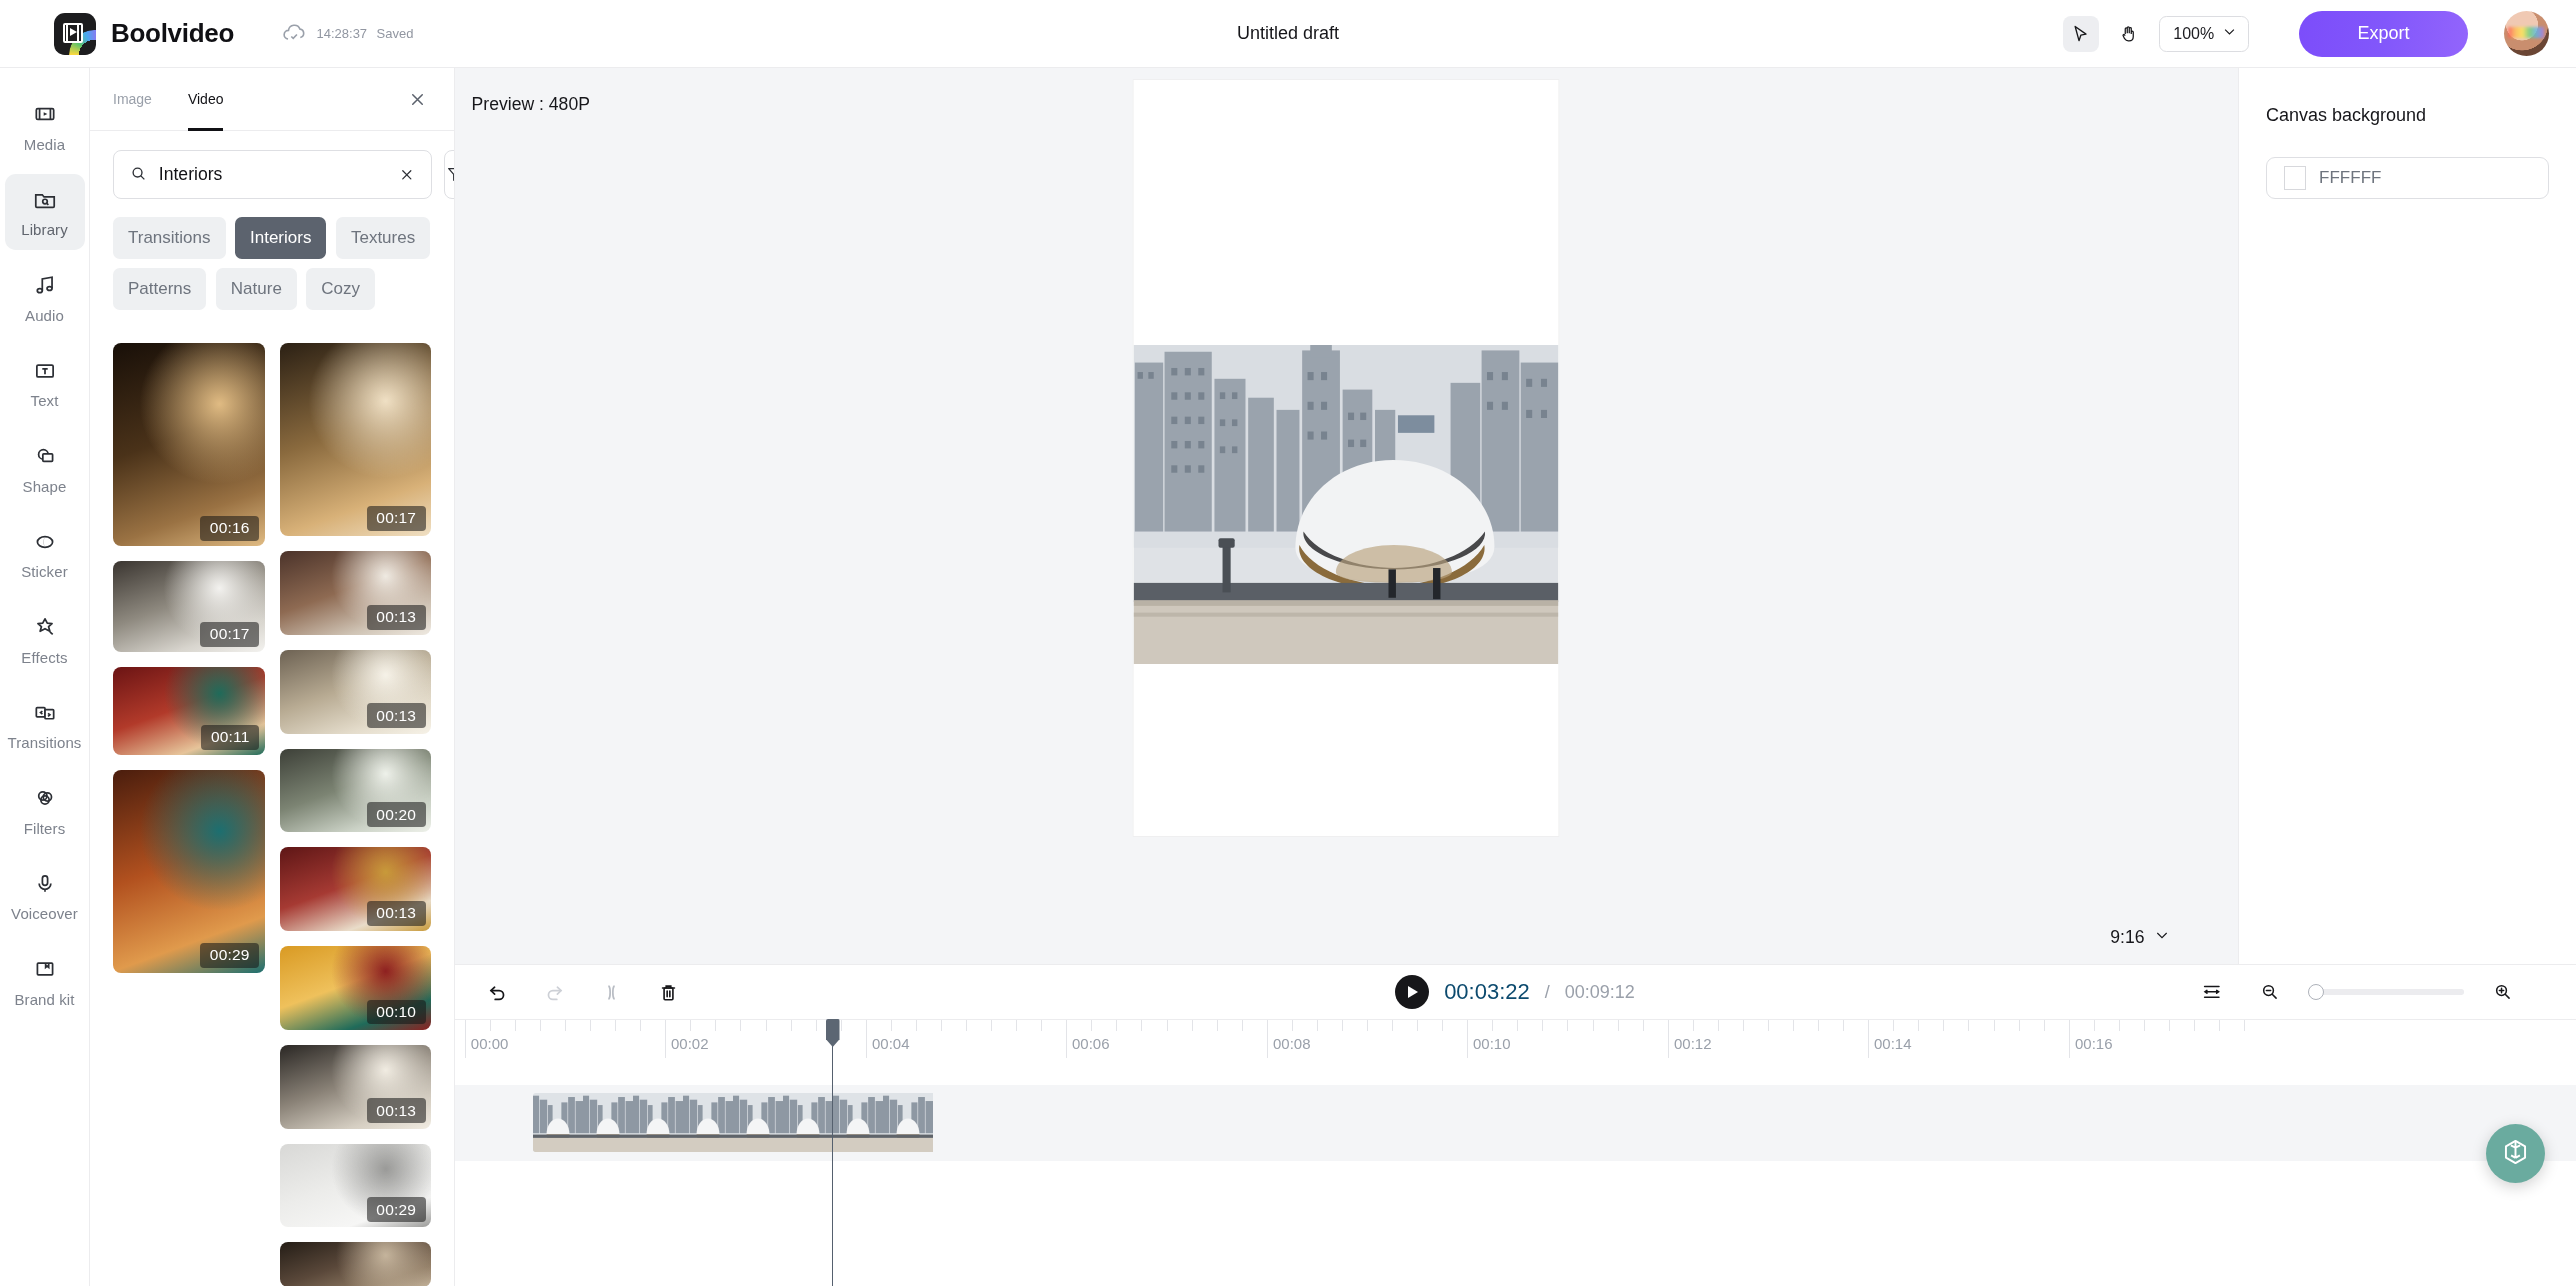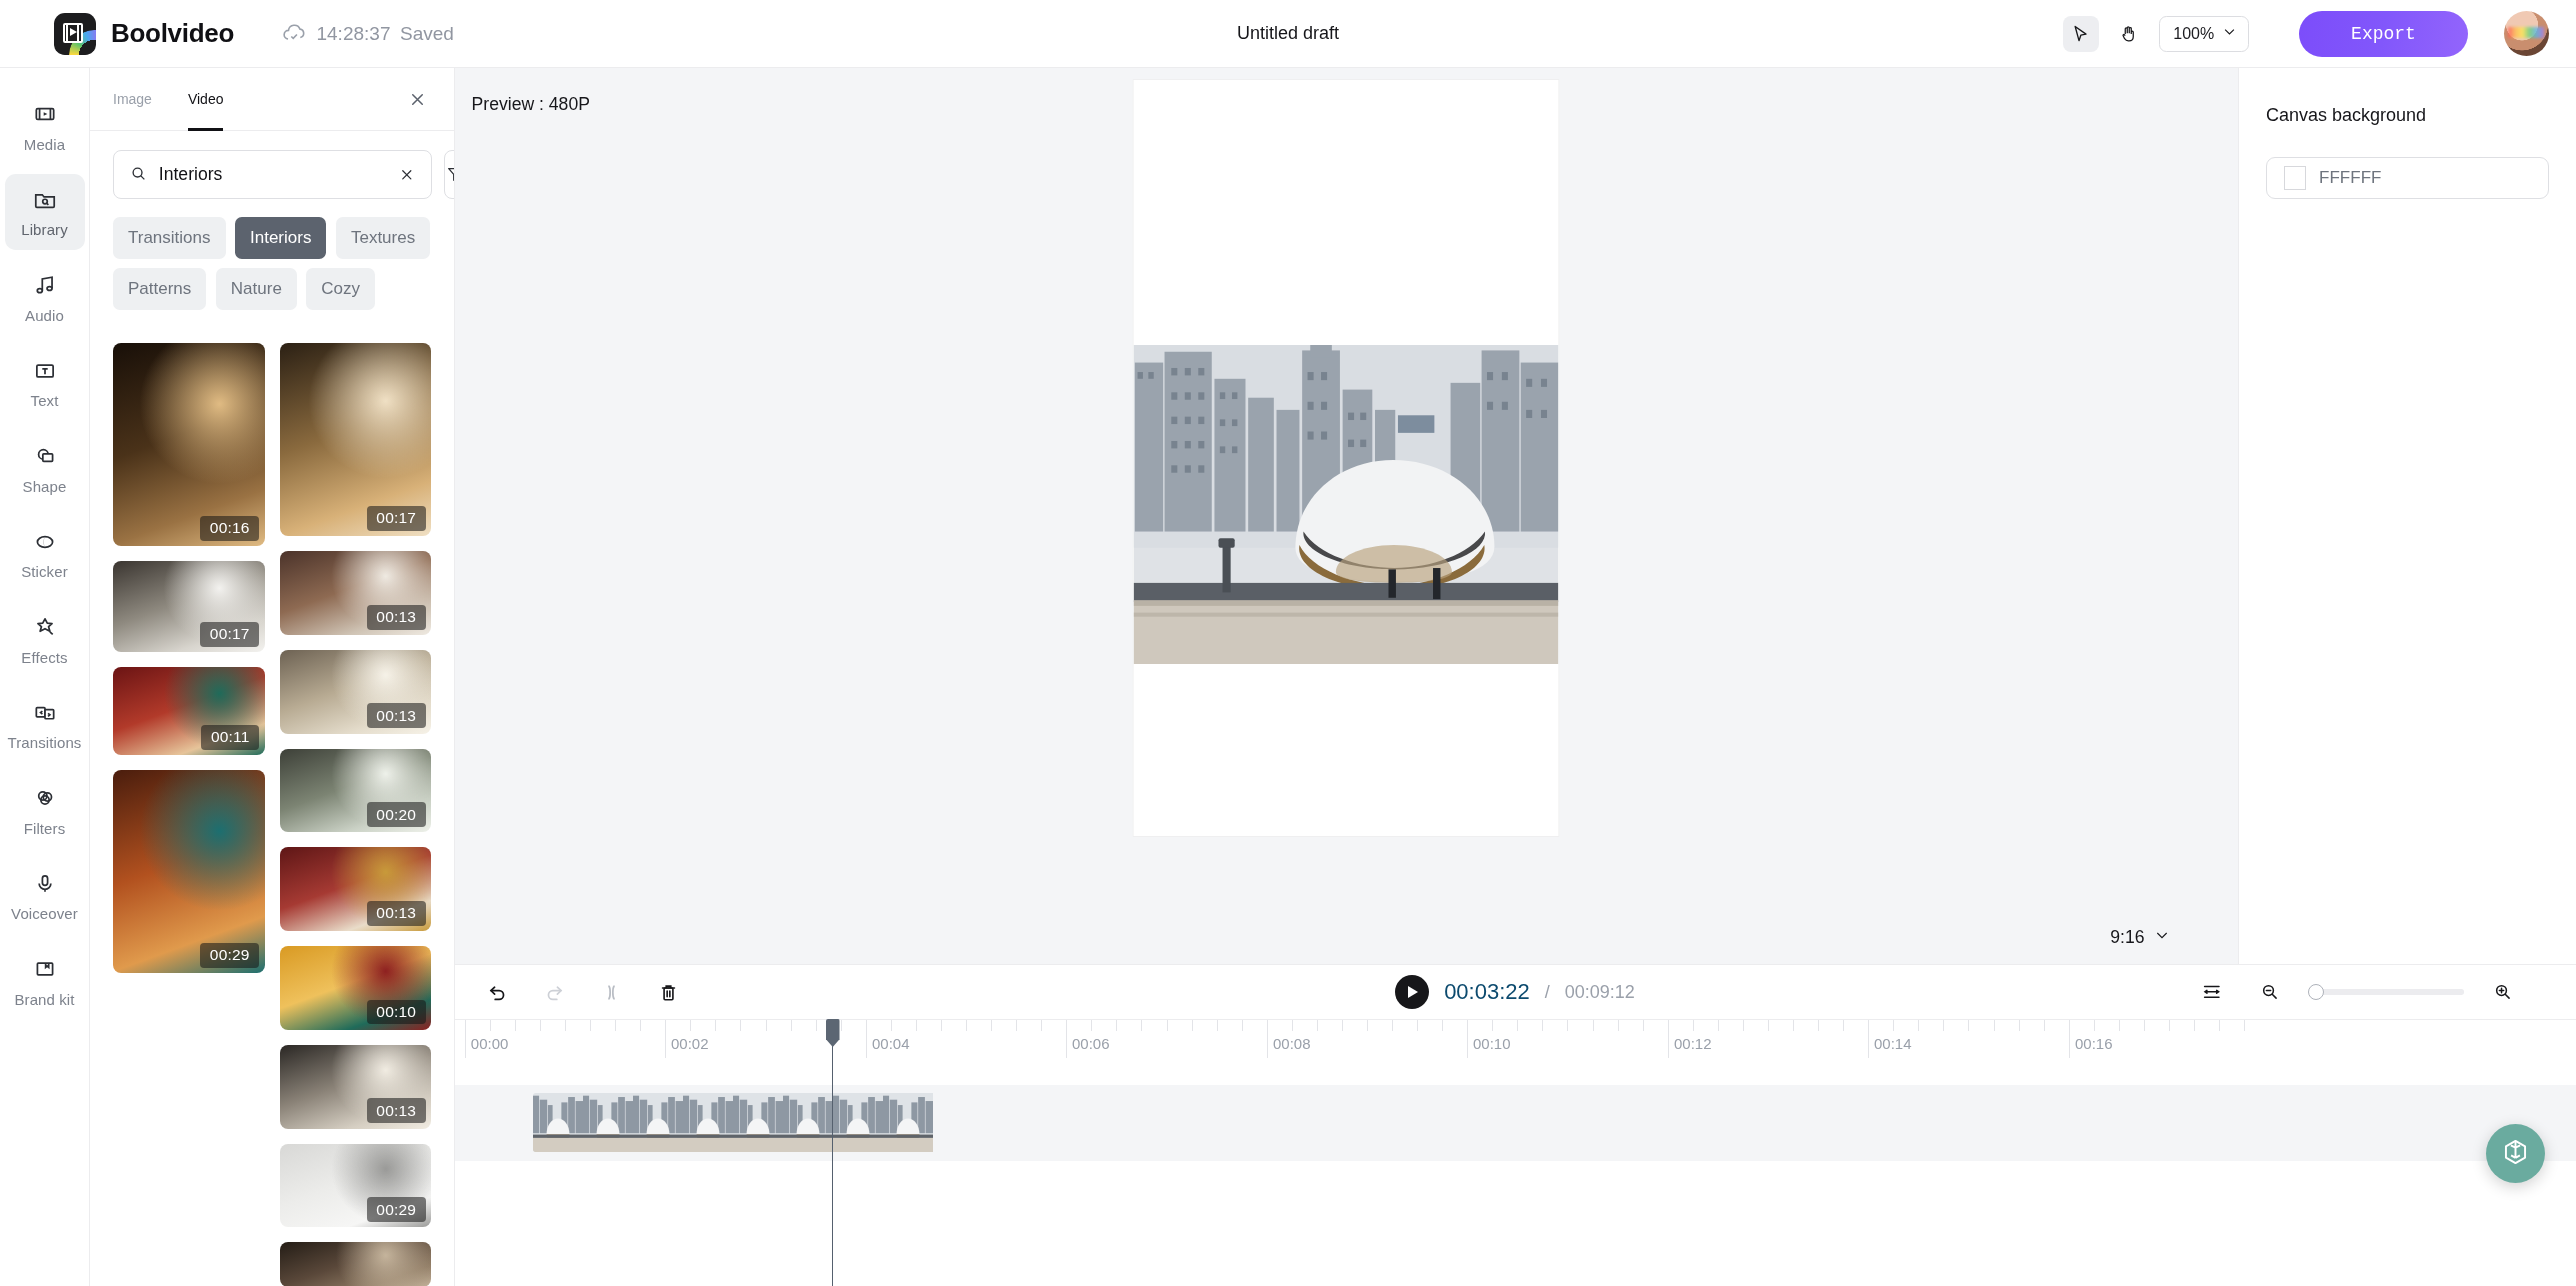--- a/index.html
+++ b/index.html
@@ -38,21 +38,21 @@
   }
   #logo-mark .film:before { left:1.4px; } #logo-mark .film:after { right:1.4px; }
   #logo-mark .tri {
     position:absolute; left:15.5px; top:15.5px; z-index:3;
     width:0;height:0;border-left:7.4px solid #fff;
     border-top:4.7px solid transparent;border-bottom:4.7px solid transparent;
   }
   #brand-name { font-size:26px; font-weight:700; letter-spacing:-0.3px; color:#101014; }
 
   #save-state { display:flex; align-items:center; gap:9.5px; margin-left:47px; }
-  #save-state .txt { font-size:19px; color:#9196a1; }
+  #save-state .txt { font-size:13px; color:#9196a1; }
 
   #doc-title {
     position:absolute; left:0; right:0; text-align:center;
     font-size:18px; color:#16161a; pointer-events:none;
   }
 
   #header-right {
     margin-left:auto; display:flex; align-items:center; gap:12px; margin-right:27px;
   }
   .tool-btn {
@@ -61,21 +61,21 @@
   }
   .tool-btn.active { background:#edeef1; }
   #zoom-select {
     display:flex;align-items:center;gap:8px;height:36px;padding:0 10.8px 0 13.5px;
     border:0.7px solid #dcdde1;border-radius:7.4px;font-size:16px;color:#1c1c20;cursor:pointer;
     background:#fff;
   }
   #export-btn {
     margin-left:38px;width:169px;height:46px;border-radius:23px;border:none;cursor:pointer;
     background:linear-gradient(100deg,#7c4dfa 0%,#8257fb 50%,#9365fc 100%);
-    color:#fff;font-size:18px;font-family:Liberation Mono, monospace;
+    color:#fff;font-size:18px;font-family:Liberation Sans, sans-serif;
   }
   #avatar {
     margin-left:24px;width:45px;height:45px;border-radius:50%;cursor:pointer;overflow:hidden;
     background:radial-gradient(circle at 40% 30%,#f0c9b3 0 38%,#c98e6e 39% 62%,#6b4634 63% 100%);
     position:relative;
   }
   #avatar:after{content:"";position:absolute;left:4px;top:16px;width:36px;height:10.8px;
     background:linear-gradient(90deg,#ff4d4d,#ffb84d,#ffe94d,#5fd07a,#54b6f5,#a877f7);
     opacity:.75;filter:blur(1.4px);}
 

